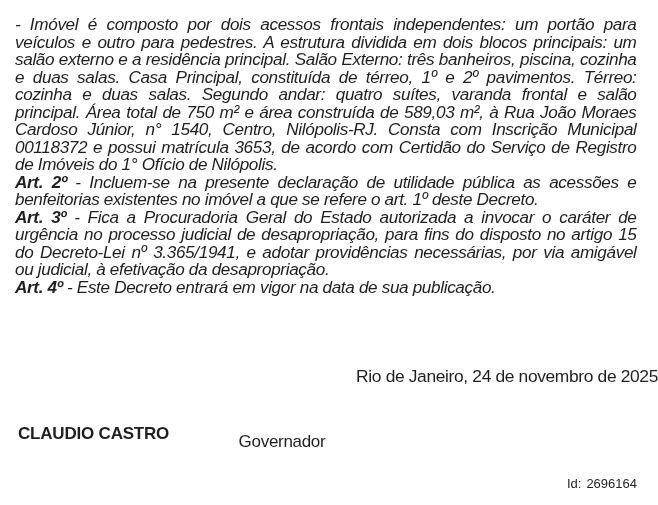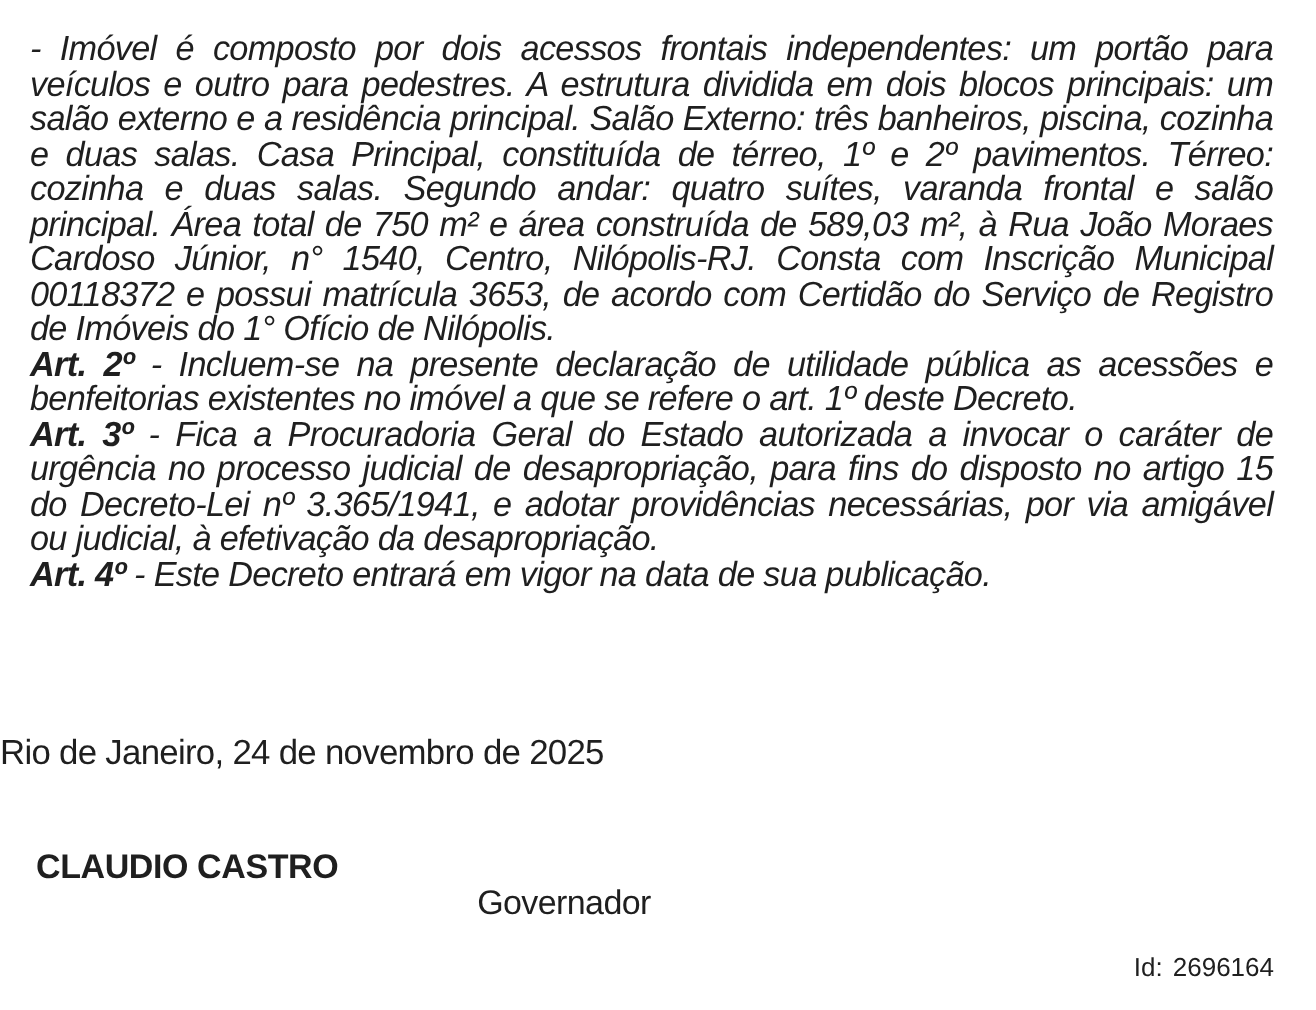--- a/index.html
+++ b/index.html
@@ -33,39 +33,39 @@
       width: 631px;
       hyphens: manual;
     }
     .para { margin: 0; }
     .art-label { font-weight: bold; }
     .place-date {
       position: absolute;
       top: 366px;
       left: 0;
       width: 658px;
-      text-align: left;
+      text-align: right;
       font-size: 17.4px;
       letter-spacing: -0.35px;
       color: #1f1f1f;
       margin-left: 0;
     }
     .sig-name {
       position: absolute;
       top: 424px;
       left: 18px;
       width: 658px;
       text-align: left;
       font-size: 17px;
       font-weight: bold;
       letter-spacing: -0.2px;
     }
     .sig-role {
       position: absolute;
-      top: 442px;
+      top: 432px;
       left: 0;
       width: 564px;
       text-align: center;
       font-size: 17px;
       letter-spacing: -0.3px;
     }
     .doc-id {
       position: absolute;
       top: 476px;
       right: 21px;

